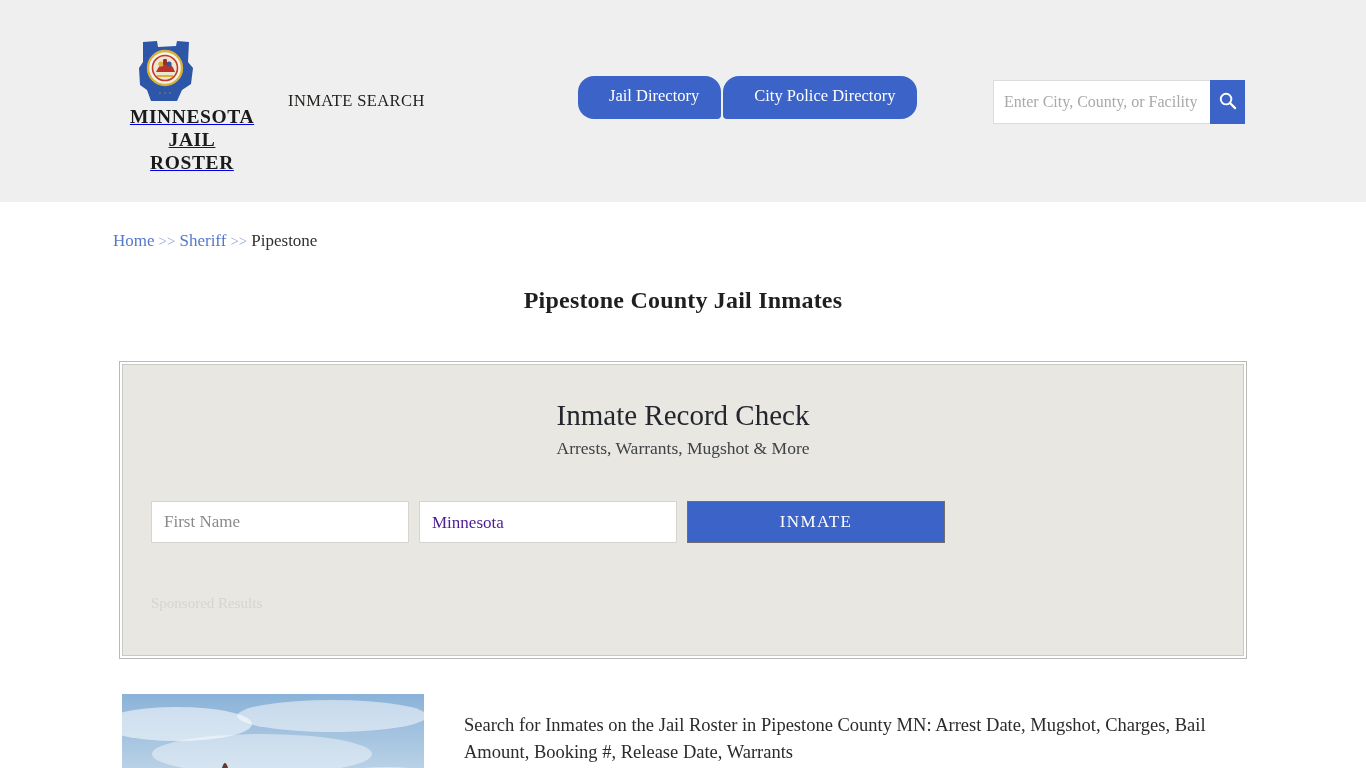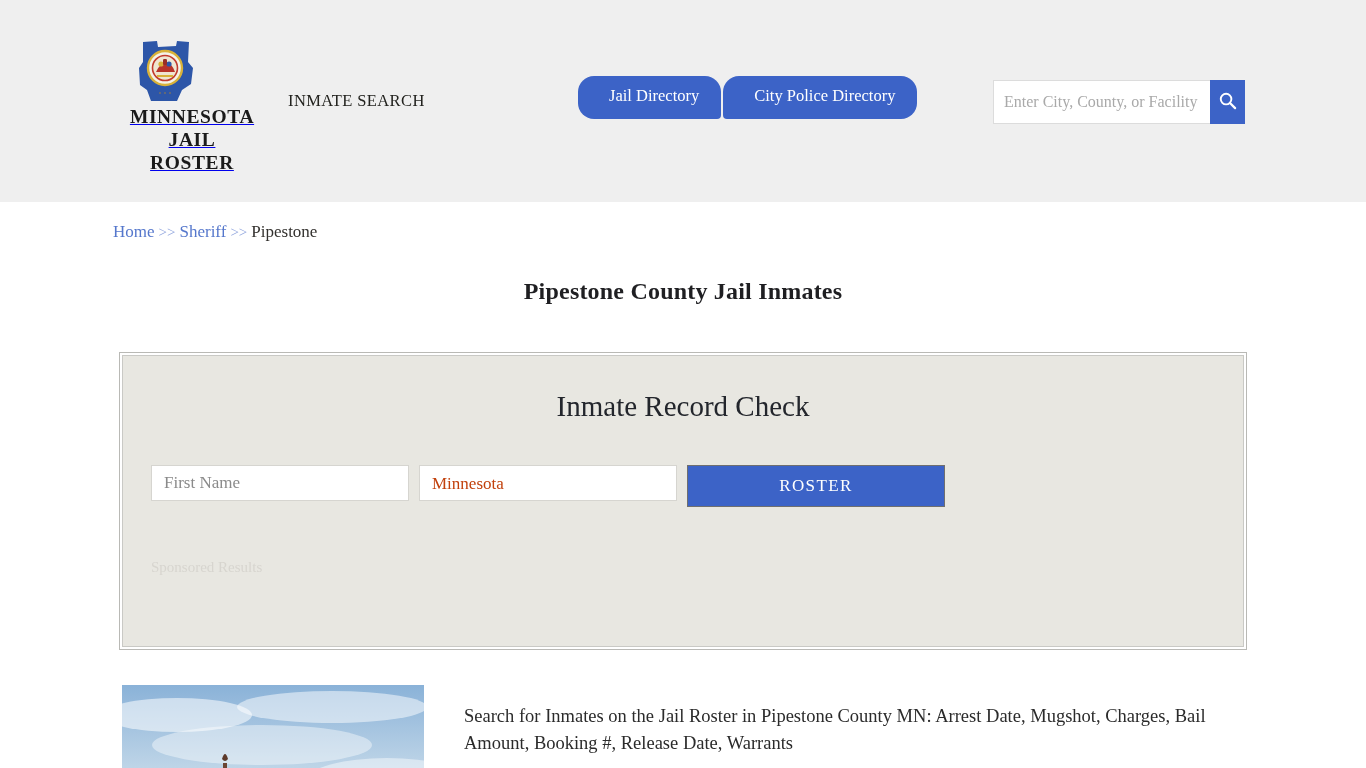--- a/index.html
+++ b/index.html
@@ -111,21 +111,21 @@
     display: flex;
     align-items: center;
     justify-content: center;
     cursor: pointer;
     padding: 0;
   }
 
   
   .breadcrumb {
     width: 1140px;
-    margin: 0 auto;
+    margin: 9px auto;
     padding-top: 20px;
     font-family: "Liberation Serif", serif;
     font-size: 17px;
     color: #2e2e2e;
   }
   .breadcrumb a { color: #5577cc; text-decoration: none; }
   .breadcrumb .sep { color: #8fa4dd; margin: 0 4px; font-size: 15px; }
   .breadcrumb .current { color: #33312e; }
 
   
@@ -166,26 +166,26 @@
     margin-top: 6px;
   }
   .form-row {
     display: flex;
     align-items: stretch;
     margin-top: 42px;
     gap: 10px;
     padding: 0 2px;
   }
   .form-row .fld {
-    height: 36px;
+    height: 42px;
     border: 1px solid #d6d5d0;
     background: #ffffff;
     font-family: "Liberation Serif", serif;
     font-size: 17px;
-    color: #c2410c;
+    color: #4c1d95;
     padding: 0 12px;
     outline: none;
   }
   .form-row .fld::placeholder { color: #8a8a8a; }
   .fld-first { width: 258px; }
   .fld-last  { width: 258px; }
   .fld-state {
     width: 258px;
     appearance: none;
     -webkit-appearance: none;
@@ -301,27 +301,28 @@
 </header>
 
 <div class="breadcrumb">
   <a href="#">Home</a><span class="sep">&gt;&gt;</span><a href="#">Sheriff</a><span class="sep">&gt;&gt;</span><span class="current">Pipestone</span>
 </div>
 
 <h1 class="page-title">Pipestone County Jail Inmates</h1>
 
 <section class="record-card">
   <div class="card-title">Inmate Record Check</div>
+  <div class="card-sub">Arrests, Warrants, Mugshot &amp; More</div>
 
   <div class="form-row">
     <input class="fld fld-first" type="text" placeholder="First Name" style="">
     <select class="fld fld-state">
       <option>Minnesota</option>
     </select>
-    <button class="search-btn">ROSTER</button>
+    <button class="search-btn">INMATE</button>
   </div>
 
   <div class="sponsored">Sponsored Results</div>
 </section>
 
 <div class="content-row">
   <div class="thumb">
     <svg viewBox="0 0 302 180" preserveAspectRatio="xMidYMid slice" aria-hidden="true">
       <defs>
         <linearGradient id="sky" x1="0" y1="0" x2="0" y2="1">

